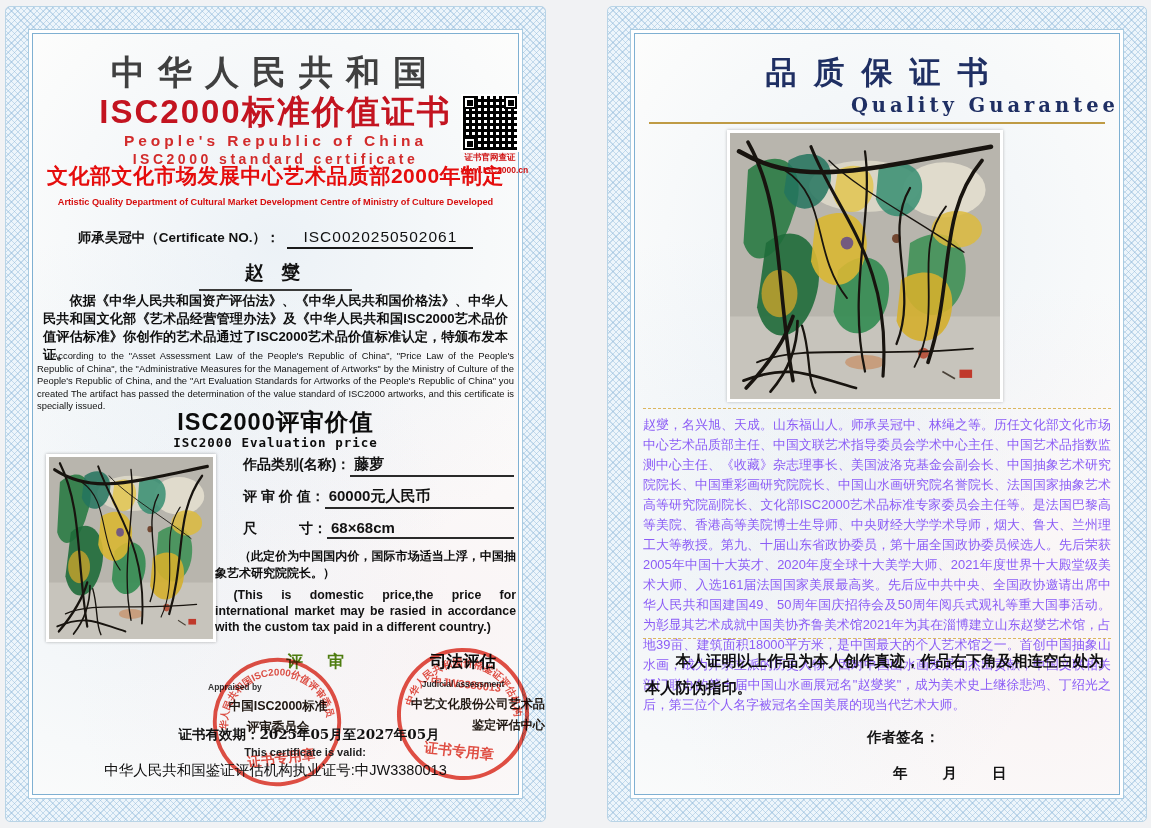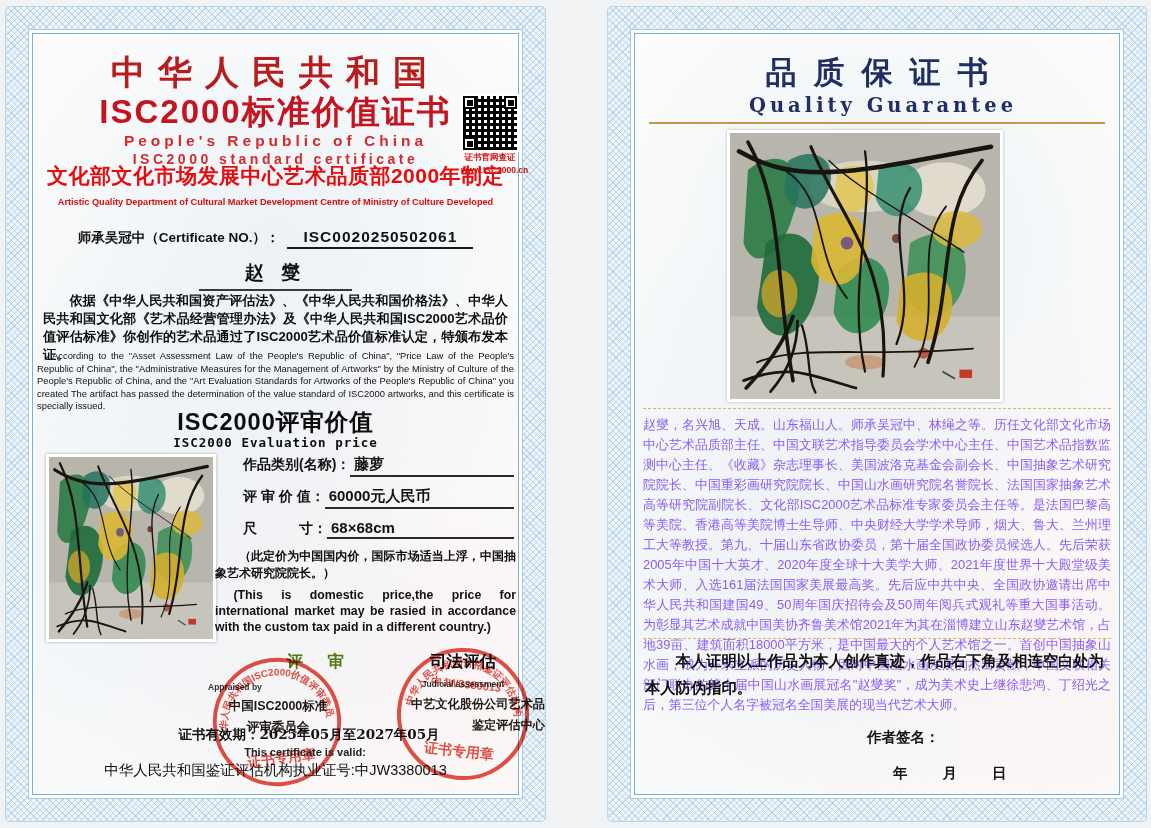--- a/index.html
+++ b/index.html
@@ -17,37 +17,37 @@
   .content{position:relative;width:100%;height:100%;background:#fdfdfc;
     border:1px solid #7fb0d2;box-shadow:0 0 0 3px #ffffff,0 0 0 4px #a9cbe1;box-sizing:border-box;}
   .content::before{content:"";position:absolute;inset:0;pointer-events:none;
     background:
       radial-gradient(circle at 50% 28%, rgba(168,196,224,.20), transparent 55%),
       radial-gradient(circle at 18% 70%, rgba(168,196,224,.16), transparent 50%),
       radial-gradient(circle at 85% 82%, rgba(226,188,200,.14), transparent 50%);}
   .abs{position:absolute;}
 
   
-  .t-cn1{top:16px;left:0;right:0;text-align:center;font-size:34px;font-weight:bold;color:#b91c1c;letter-spacing:13px;}
+  .t-cn1{top:16px;left:0;right:0;text-align:center;font-size:34px;font-weight:bold;color:#404040;letter-spacing:13px;}
   .t-cn2{top:56px;left:0;right:0;text-align:center;font-size:33px;font-weight:bold;color:#c31420;letter-spacing:2px;}
   .t-en1{top:98px;left:0;right:0;text-align:center;font-size:15.5px;font-weight:bold;color:#d22b2b;letter-spacing:4px;}
   .t-en2{top:117px;left:0;right:0;text-align:center;font-size:14px;font-weight:bold;color:#d22b2b;letter-spacing:3.5px;}
   .qr-block{top:62px;left:428px;width:58px;text-align:center;}
   .qr{position:relative;width:54px;height:54px;margin:0 auto;background:
       repeating-linear-gradient(0deg,#000 0 3px,rgba(255,255,255,0) 3px 6px),
       repeating-linear-gradient(90deg,#000 0 3px,#fff 3px 6px);outline:2px solid #fff;}
   .qr .f{position:absolute;width:13px;height:13px;border:2.5px solid #000;background:#fff;box-sizing:border-box;}
   .qr .f::after{content:"";position:absolute;inset:1.5px;background:#000;}
   .qr .f1{top:0;left:0}.qr .f2{top:0;right:0}.qr .f3{bottom:0;left:0}
   .qr-cap{font-size:8.5px;font-weight:bold;color:#d01212;line-height:1.25;margin-top:2px;}
   .issuer-cn{top:128px;left:0;right:0;text-align:center;font-size:21px;font-weight:bold;color:#e50d0d;letter-spacing:.5px;}
   .issuer-en{top:163px;left:0;right:0;text-align:center;font-size:9.2px;font-weight:bold;color:#d60f0f;}
   .certno-row{top:194px;left:0;right:0;display:flex;justify-content:center;align-items:baseline;gap:8px;}
   .certno-label{font-size:13.5px;font-weight:600;color:#111;}
-  .certno-val{font-size:15.5px;font-weight:bold;color:#111;letter-spacing:1px;border-bottom:2px solid #1a1a1a;padding:0 16px 1px;}
+  .certno-val{font-size:15.5px;font-weight:normal;color:#111;letter-spacing:1px;border-bottom:2px solid #1a1a1a;padding:0 16px 1px;}
   .artist{top:226px;left:0;right:0;text-align:center;}
   .artist span{display:inline-block;font-size:19px;font-weight:bold;color:#111;letter-spacing:6px;border-bottom:2px solid #3a3a3a;padding:0 46px 3px;}
   .body-cn{top:258px;left:10px;right:10px;font-size:13.2px;font-weight:600;color:#0e0e0e;line-height:1.36;text-align:justify;text-indent:2em;}
   .body-en{top:316px;left:4px;right:4px;font-size:9.4px;font-weight:500;color:#111;line-height:1.34;text-align:justify;text-indent:1.6em;}
   .eval-title{top:372px;left:0;right:0;text-align:center;font-size:23.5px;font-weight:bold;color:#0c0c0c;letter-spacing:1px;}
   .eval-sub{top:401px;left:0;right:0;text-align:center;font-family:"DejaVu Sans Mono",monospace;font-size:12.5px;font-weight:bold;color:#0c0c0c;letter-spacing:1px;}
   .paint1{top:420px;left:13px;width:170px;height:188px;background:#fff;padding:3px;box-shadow:0 0 3px rgba(0,0,0,.3);box-sizing:border-box;}
   .paint1 svg{width:100%;height:100%;display:block;}
   .fields{top:421px;left:210px;right:4px;display:flex;flex-direction:column;gap:10px;}
   .frow{display:flex;align-items:baseline;}
@@ -64,21 +64,21 @@
   .jud-org{top:660px;left:352px;width:160px;text-align:right;font-size:12.2px;font-weight:bold;color:#201812;line-height:1.7;}
   .stamp{opacity:.88;mix-blend-mode:multiply;pointer-events:none;}
   .stamp-l{top:620px;left:176px;width:136px;height:136px;transform:rotate(-7deg);}
   .stamp-r{top:610px;left:360px;width:140px;height:140px;transform:rotate(6deg);}
   .validity{top:692px;left:90px;width:372px;text-align:center;font-family:"DejaVu Serif",serif;font-size:13.5px;font-weight:600;color:#111;}
   .valid-en{top:712px;left:86px;width:372px;text-align:center;font-size:11px;font-weight:600;color:#222;}
   .license{top:727px;left:0;right:0;text-align:center;font-size:14.5px;font-weight:500;color:#101010;}
 
   
   .r-title{top:18px;left:0;right:0;text-align:center;font-family:"DejaVu Serif",serif;font-size:31px;font-weight:bold;color:#1f2f63;letter-spacing:17px;text-indent:17px;}
-  .r-sub{top:60px;left:12px;right:0;text-align:center;font-family:"DejaVu Serif",serif;font-size:19.5px;font-weight:bold;color:#1f2f63;letter-spacing:4px;}
+  .r-sub{top:60px;left:12px;right:0;text-align:right;font-family:"DejaVu Serif",serif;font-size:19.5px;font-weight:bold;color:#1f2f63;letter-spacing:4px;}
   .gold-line{top:88px;left:14px;right:14px;height:2px;background:#bf9b45;}
   .paint2{top:96px;left:92px;width:276px;height:272px;background:#fff;padding:3px;box-shadow:0 0 3px rgba(0,0,0,.25);box-sizing:border-box;}
   .paint2 svg{width:100%;height:100%;display:block;}
   .dash1{top:374px;left:8px;right:8px;border-top:1px dashed #dcb65e;}
   .bio{top:381px;left:8px;right:8px;font-size:12.9px;font-weight:500;color:#8b5cf6;line-height:1.55;text-align:justify;}
   .dash2{top:604px;left:8px;right:8px;border-top:1px dashed #dcb65e;}
   .statement{top:614px;left:10px;right:10px;font-size:15.3px;font-weight:600;color:#0f0f0f;line-height:1.75;text-indent:2em;}
   .sig-label{top:694px;left:232px;font-size:14.5px;font-weight:600;color:#151515;}
   .date-label{top:730px;left:258px;font-size:14.5px;font-weight:600;color:#151515;letter-spacing:2px;}
 </style>

